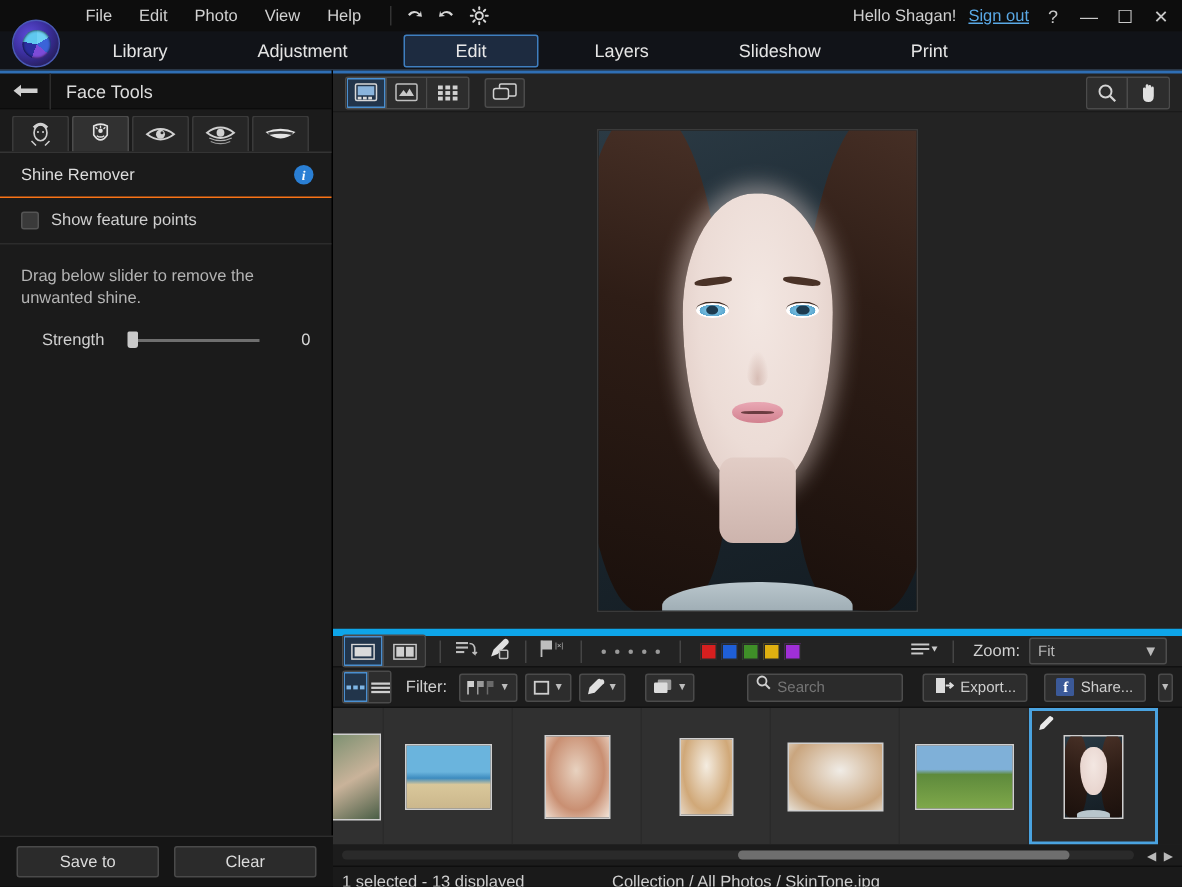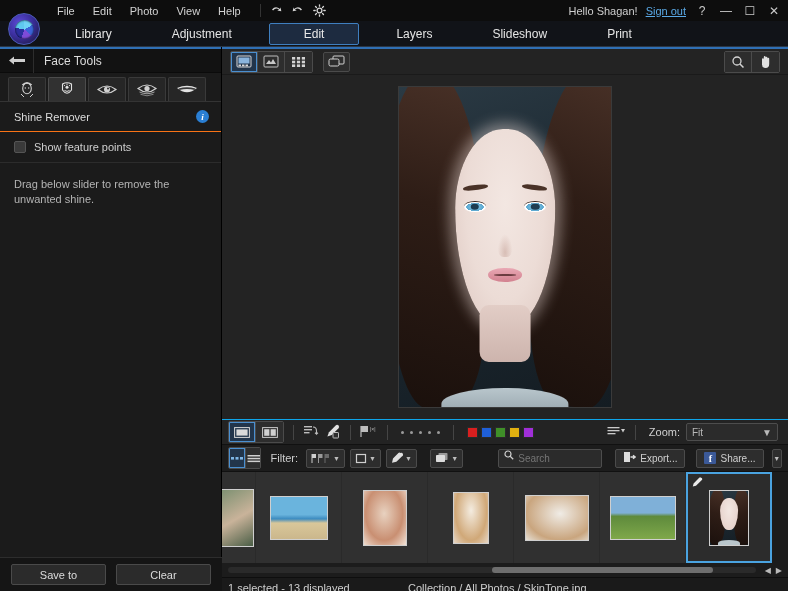--- a/index.html
+++ b/index.html
@@ -238,21 +238,21 @@
     content: ""; position: absolute; left: 18%; top: 42%;
     width: 64%; height: 14%; background: #6b3c40; border-radius: 40%;
   }
   .shoulder {
     position: absolute; left: 50%; bottom: -4%; transform: translateX(-50%);
     width: 60%; height: 10%;
     background: linear-gradient(#b9c6cc, #8f9ea6); border-radius: 50% 50% 0 0;
   }
 
   .edit-toolbar {
-    height: 25px; background: #232323; border-top: 1px solid #0ea5e9;
+    height: 25px; background: #232323; border-top: 5px solid #0ea5e9;
     display: flex; align-items: center; padding: 0 6px; gap: 6px;
   }
   .vdiv { width: 1px; height: 15px; background: #454545; margin: 0 3px; }
   .dots { display: flex; gap: 6px; align-items: center; margin: 0 4px; }
   .dot { width: 3px; height: 3px; border-radius: 50%; background: #9a9a9a; }
   .swatches { display: flex; gap: 3px; margin-left: 4px; }
   .sw { width: 11px; height: 11px; border: 1px solid #2a2a2a; cursor: pointer; }
   .zoom-label { font-size: 11px; color: #d0d0d0; margin-left: 4px; }
   .zoom-select {
     width: 92px; height: 18px; background: #2b2b2b; border: 1px solid #4d4d4d;
@@ -458,20 +458,27 @@
       <div class="info-icon">i</div>
     </div>
 
     <div class="check-row">
       <div class="checkbox"></div>
       <div class="check-label">Show feature points</div>
     </div>
 
     <div class="hint-text">Drag below slider to remove the unwanted shine.</div>
 
+    <div class="slider-row">
+      <div class="slider-label">Strength</div>
+      <div class="slider-track">
+        <div class="slider-thumb"></div>
+      </div>
+      <div class="slider-value">0</div>
+    </div>
 
     <div class="bottom-buttons">
       <div class="panel-btn">Save to</div>
       <div class="panel-btn">Clear</div>
     </div>
   </div>
 
   <div class="main">
 
     <div class="view-toolbar">

